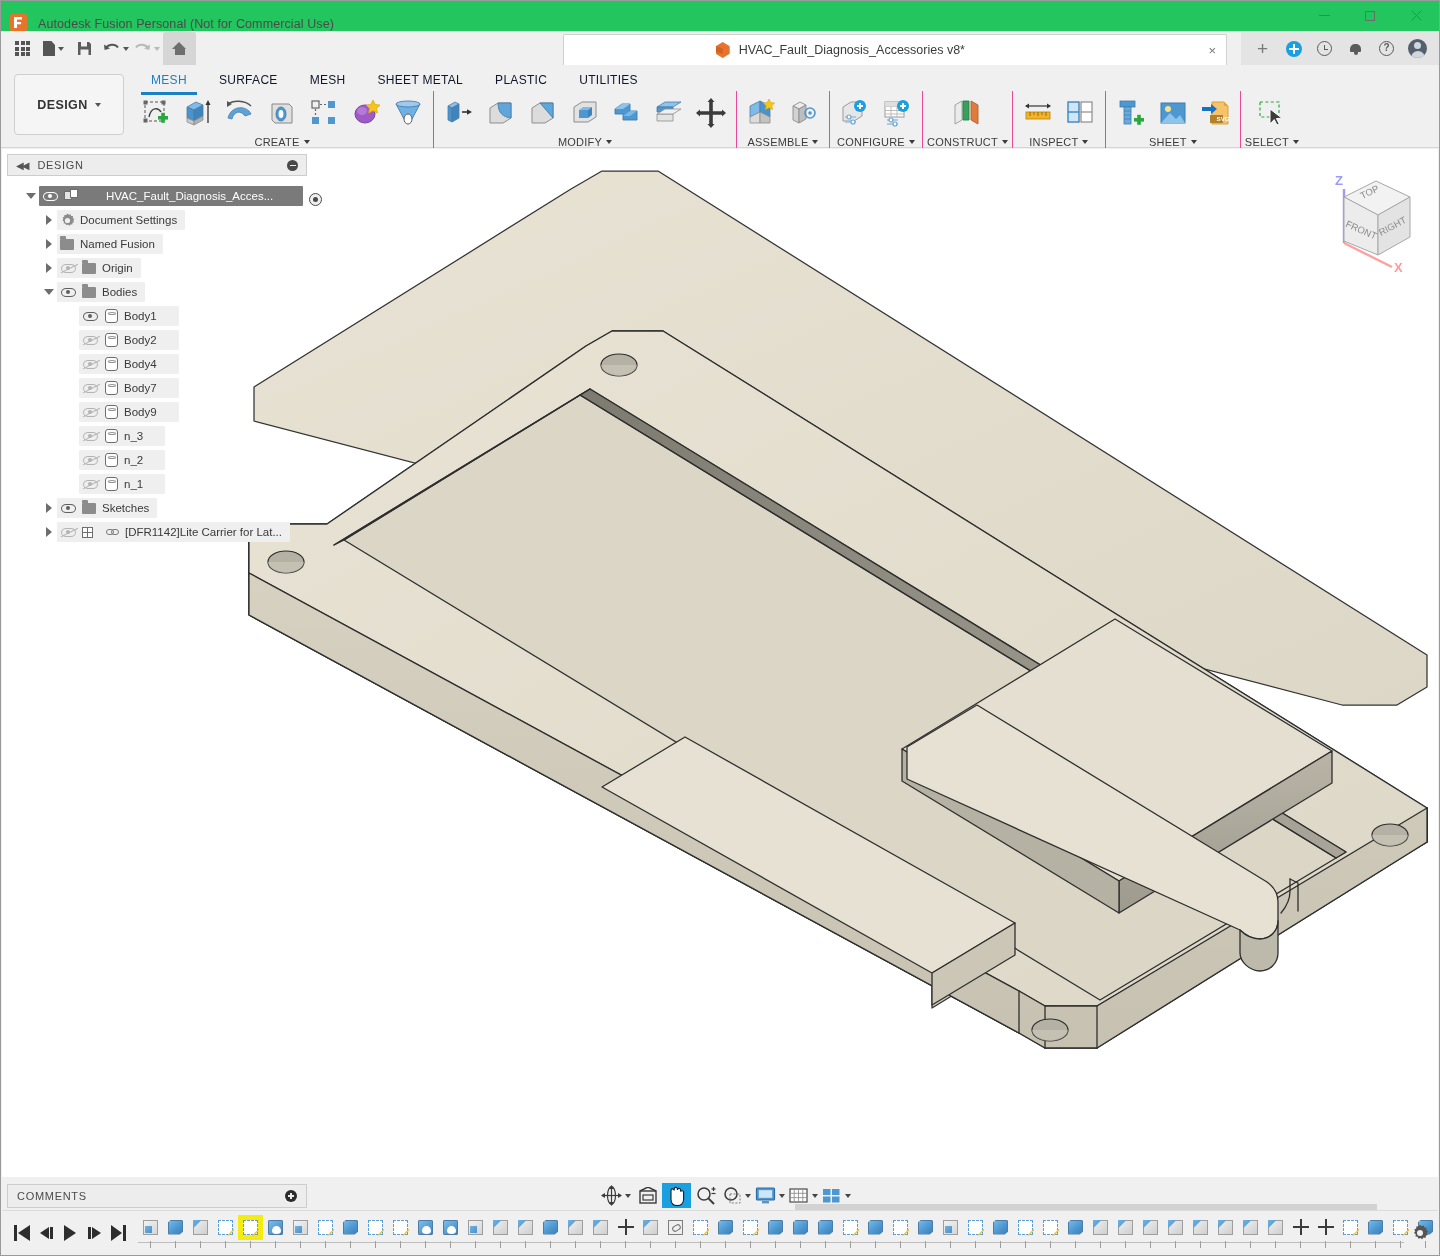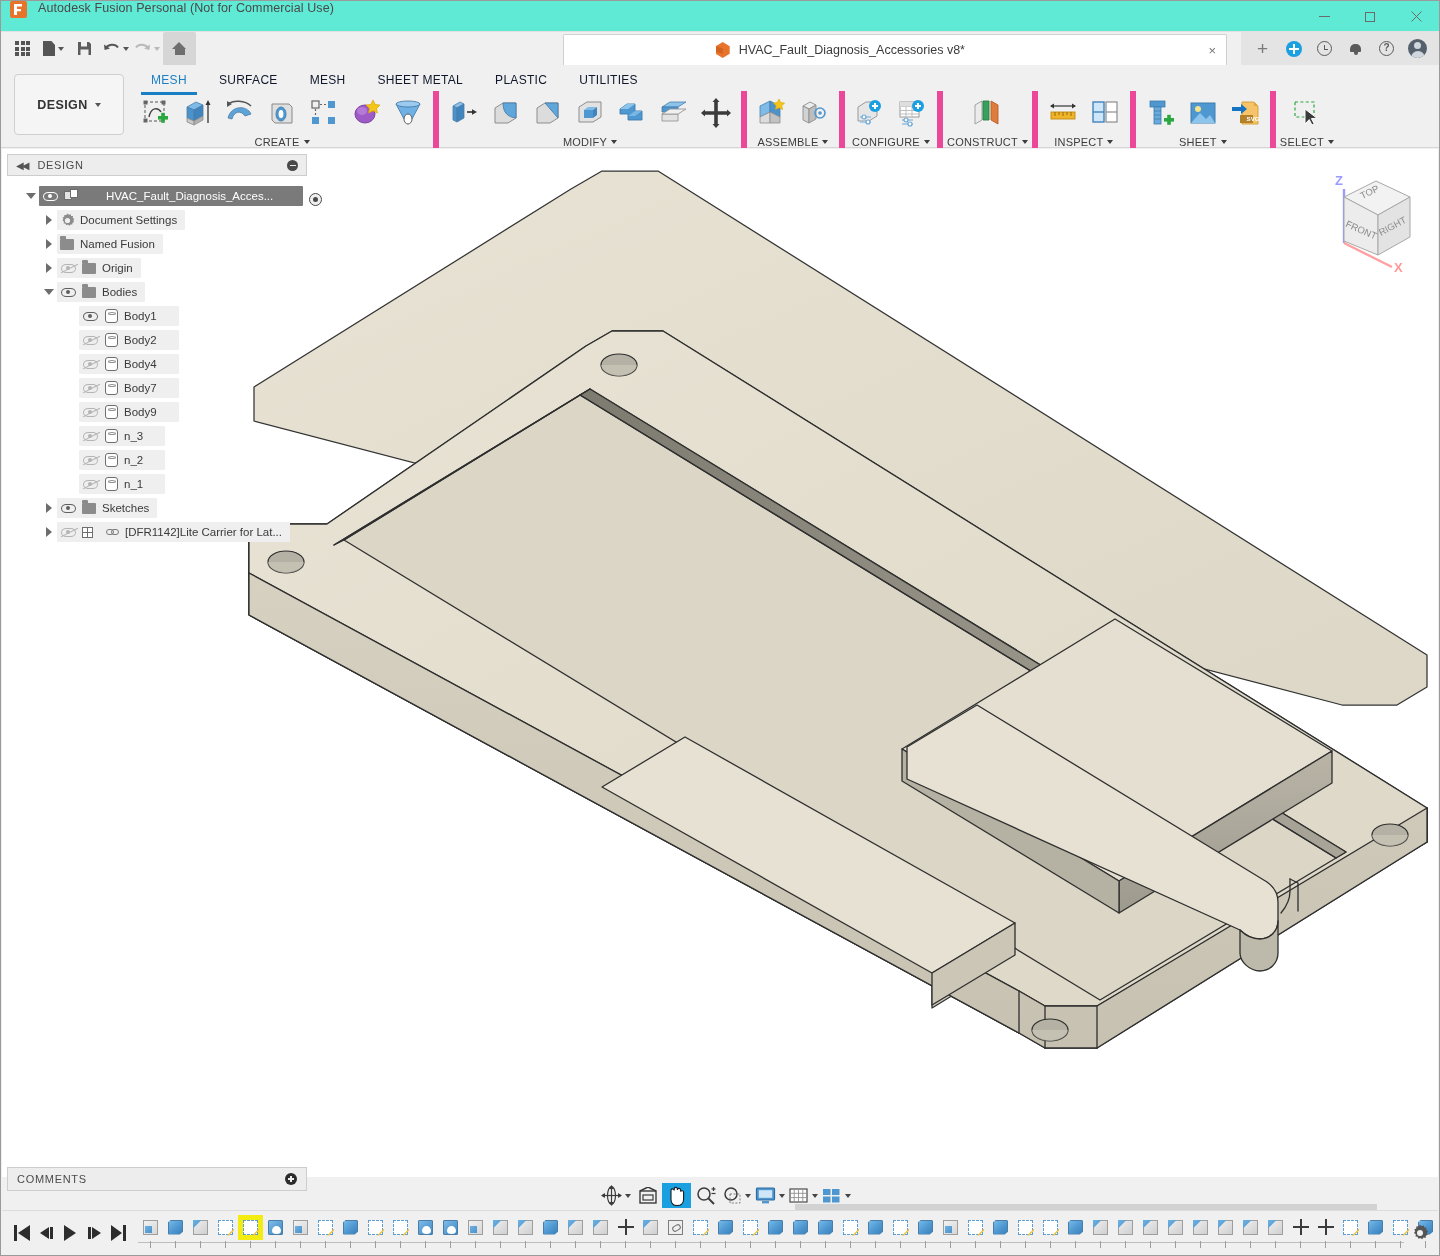--- a/index.html
+++ b/index.html
@@ -6,22 +6,22 @@
   body{
     width:1440px;height:1256px;overflow:hidden;
     font-family:"Liberation Sans",sans-serif;
     background:#ffffff;
     -webkit-font-smoothing:antialiased;
   }
   .app{position:relative;width:1440px;height:1256px;background:#f0f0f0;
        border:1px solid #9a9a9a;box-sizing:border-box;}
 
   
-  .titlebar{position:absolute;left:0;top:0;width:100%;height:31px;background:#5eead4;
-            display:flex;align-items:flex-start;border-bottom:1px solid #e2e2e2;box-sizing:border-box;}
+  .titlebar{position:absolute;left:0;top:0;width:100%;height:31px;background:#22c55e;
+            display:flex;align-items:flex-end;border-bottom:1px solid #e2e2e2;box-sizing:border-box;}
   .app-logo{width:17px;height:17px;margin-left:9px;border-radius:2px;
             background:#e8742c;position:relative;flex:none;}
   .app-logo:after{content:"";position:absolute;left:4px;top:3px;width:8px;height:11px;
      background:#fff;clip-path:polygon(0 0,100% 0,100% 22%,38% 22%,38% 45%,88% 45%,88% 66%,38% 66%,38% 100%,0 100%);}
   .title-text{margin-left:11px;font-size:12.5px;color:#4a4a4a;letter-spacing:.1px;}
   .winbtns{margin-left:auto;display:flex;height:31px;}
   .winbtn{width:46px;height:31px;display:flex;align-items:center;justify-content:center;
           color:#6b6b6b;font-size:13px;}
   .wb-min{width:11px;height:1px;background:#6b6b6b;display:block;}
   .wb-max{width:10px;height:10px;border:1px solid #6b6b6b;display:block;box-sizing:border-box;}
@@ -81,21 +81,21 @@
           border-bottom:1px solid #d5d5d5;box-sizing:border-box;}
   .design-box{position:absolute;left:13px;top:9px;width:108px;height:59px;border:1px solid #cfcfcf;
      border-radius:4px;background:#f5f5f5;display:flex;align-items:center;justify-content:center;}
   .design-box span{font-size:12.5px;color:#333;letter-spacing:.4px;font-weight:bold;}
   .tabs{position:absolute;left:134px;top:4px;display:flex;}
   .rtab{font-size:12px;color:#0f172a;padding:4px 16px 6px 16px;letter-spacing:.3px;cursor:default;}
   .rtab.active{color:#1b7fc4;}
   .rtab.active:after{content:"";display:block;height:3px;background:#1b7fc4;margin:5px -10px -6px -10px;}
   .panels{position:absolute;left:130px;top:26px;display:flex;align-items:flex-start;}
   .panel{display:flex;flex-direction:column;align-items:center;padding:0 4px;position:relative;}
-  .panel+.panel{border-left:6px solid #ec4899;}
+  .panel+.panel{border-left:1px solid #ec4899;}
   .prow{display:flex;align-items:flex-end;height:42px;}
   .pbtn{width:42px;height:40px;display:flex;align-items:center;justify-content:center;position:relative;}
   .plabel{font-size:11px;color:#3c3c3c;margin-top:3px;display:flex;align-items:center;letter-spacing:.2px;}
   .plabel .caret{margin-left:4px;border-top-color:#3c3c3c;}
 
   
   .browser{position:absolute;left:6px;top:153px;width:300px;}
   .browser-hdr{height:22px;background:#ededed;border:1px solid #cdcdcd;box-sizing:border-box;
      display:flex;align-items:center;padding:0 8px;}
   .browser-hdr .collapse{color:#555;font-size:10px;letter-spacing:-2px;margin-right:10px;}
@@ -141,21 +141,21 @@
   .link-icon:after{left:5px;top:3px;}
   .dot-target{width:13px;height:13px;border-radius:50%;border:1.4px solid #4a4a4a;box-sizing:border-box;
      background:#efefef;position:relative;margin-left:6px;flex:none;}
   .dot-target:after{content:"";position:absolute;left:3px;top:3px;width:5px;height:5px;border-radius:50%;background:#4a4a4a;}
 
   
   .canvas{position:absolute;left:1px;top:148px;right:1px;bottom:78px;background:#ffffff;overflow:hidden;}
   .viewcube{position:absolute;right:4px;top:18px;width:120px;height:110px;}
 
   
-  .comments{position:absolute;left:6px;bottom:64px;width:300px;height:24px;background:#ededed;
+  .comments{position:absolute;left:6px;bottom:47px;width:300px;height:24px;background:#ededed;
      border:1px solid #cdcdcd;box-sizing:border-box;display:flex;align-items:center;padding:0 9px;}
   .comments .ctitle{font-size:11px;color:#4b4b4b;letter-spacing:.7px;}
   .comments .plus{margin-left:auto;width:12px;height:12px;border-radius:50%;background:#2b2b2b;position:relative;}
   .comments .plus:after{content:"";position:absolute;left:2.8px;top:5.3px;width:6.4px;height:1.6px;background:#ededed;}
   .comments .plus:before{content:"";position:absolute;left:5.2px;top:2.9px;width:1.6px;height:6.4px;background:#ededed;}
 
   
   .navbar{position:absolute;left:598px;bottom:46px;height:27px;display:flex;align-items:center;}
   .nbtn{height:25px;min-width:25px;display:flex;align-items:center;justify-content:center;padding:0 2px;position:relative;}
   .nbtn.on{background:#1a9fe0;}

